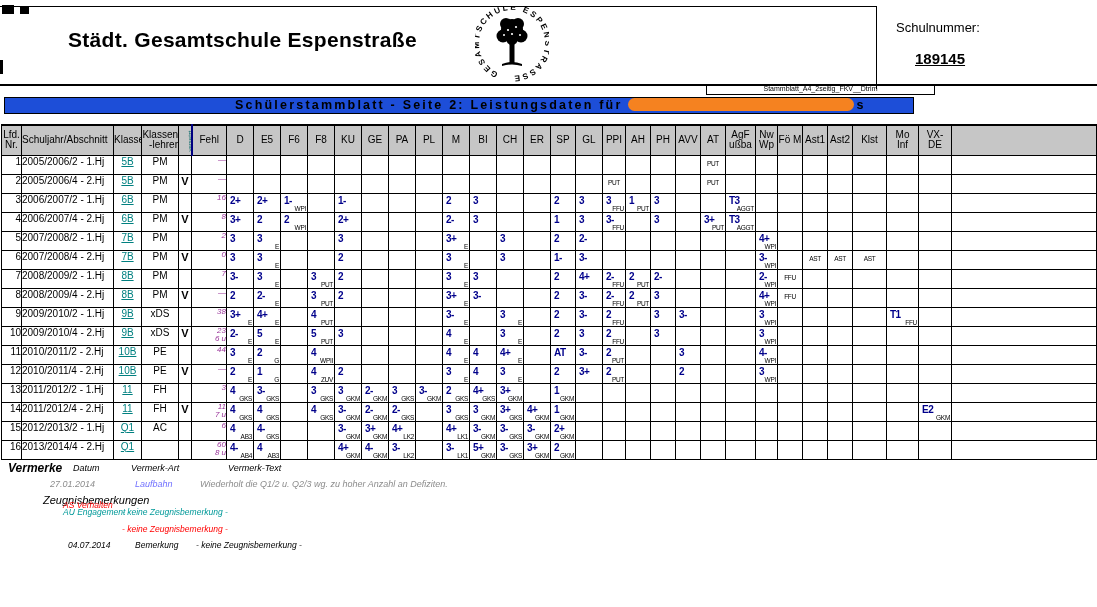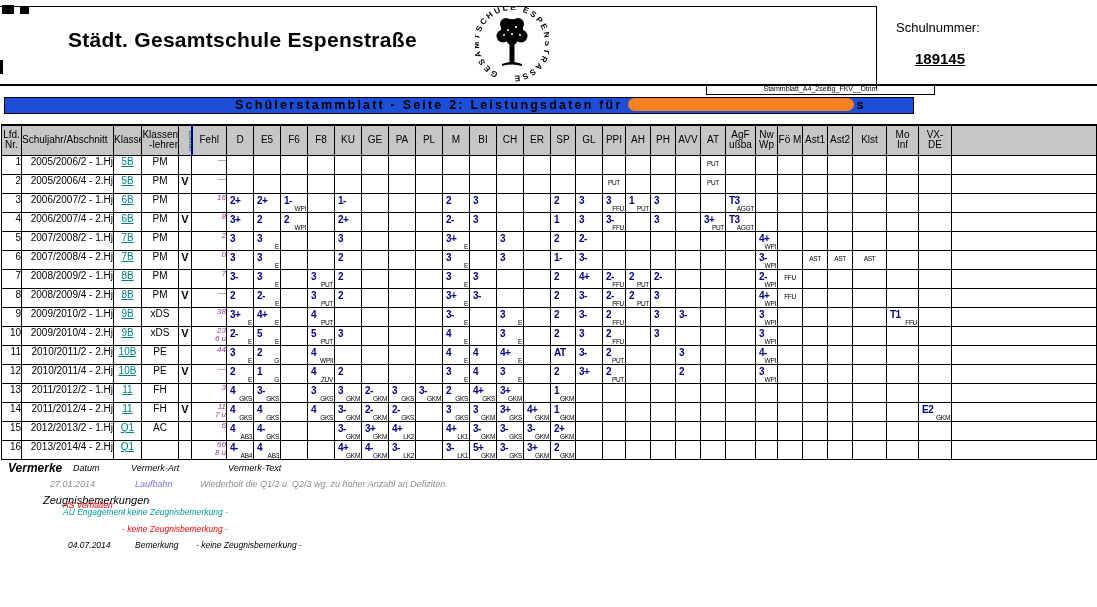--- a/index.html
+++ b/index.html
@@ -29,21 +29,21 @@
   #grades-table th, #grades-table td { border:1px solid #000; overflow:hidden; padding:0; }
   #grades-table th { background:#c6c6c6; font-weight:normal; font-size:10px; height:30px; white-space:pre-line; line-height:10px; vertical-align:middle; }
   th.h-nr { font-size:9px; text-align:center; padding-left:1px; }
   th.h-year { text-align:left; font-size:10.5px; padding-left:2px; }
   th.h-lehrer { font-size:9.5px; text-align:right; padding-right:2px; }
   th.h-v span { display:inline-block; transform:rotate(-90deg); font-size:6px; color:#006666; white-space:nowrap; }
   th.sub-h { font-size:10px; text-align:center; }
   #grades-table tr.data-row { height:19px; }
   td { font-size:10px; vertical-align:top; }
   td.c-nr { text-align:right; padding-right:2px; padding-top:3px; }
-  td.c-year { padding-left:3px; padding-top:3px; white-space:nowrap;text-align:right; }
+  td.c-year { padding-left:3px; padding-top:3px; white-space:nowrap; }
   td.c-klasse { text-align:center; color:#008080; padding-top:3px;text-decoration:underline; }
   td.c-lehrer { text-align:center; padding-top:3px; }
   td.c-v { text-align:center; font-weight:bold; font-size:11px; padding-top:2px; }
   td.c-fehl { text-align:right; padding-right:3px; color:#993399; font-style:italic; font-size:8px; line-height:8px; padding-top:2px; border-left:2px solid #000080; }
   td.c-sub { position:relative; }
   td .g { position:absolute; left:3px; top:1px; font-weight:bold; color:#00008B; font-size:10px; letter-spacing:-0.5px; }
   td .sub { position:absolute; right:1px; bottom:0px; font-size:6.5px; color:#000; letter-spacing:-0.3px; }
   td .sub-only { display:block; text-align:center; font-size:6.5px; margin-top:4px; letter-spacing:-0.3px; }
 
   

